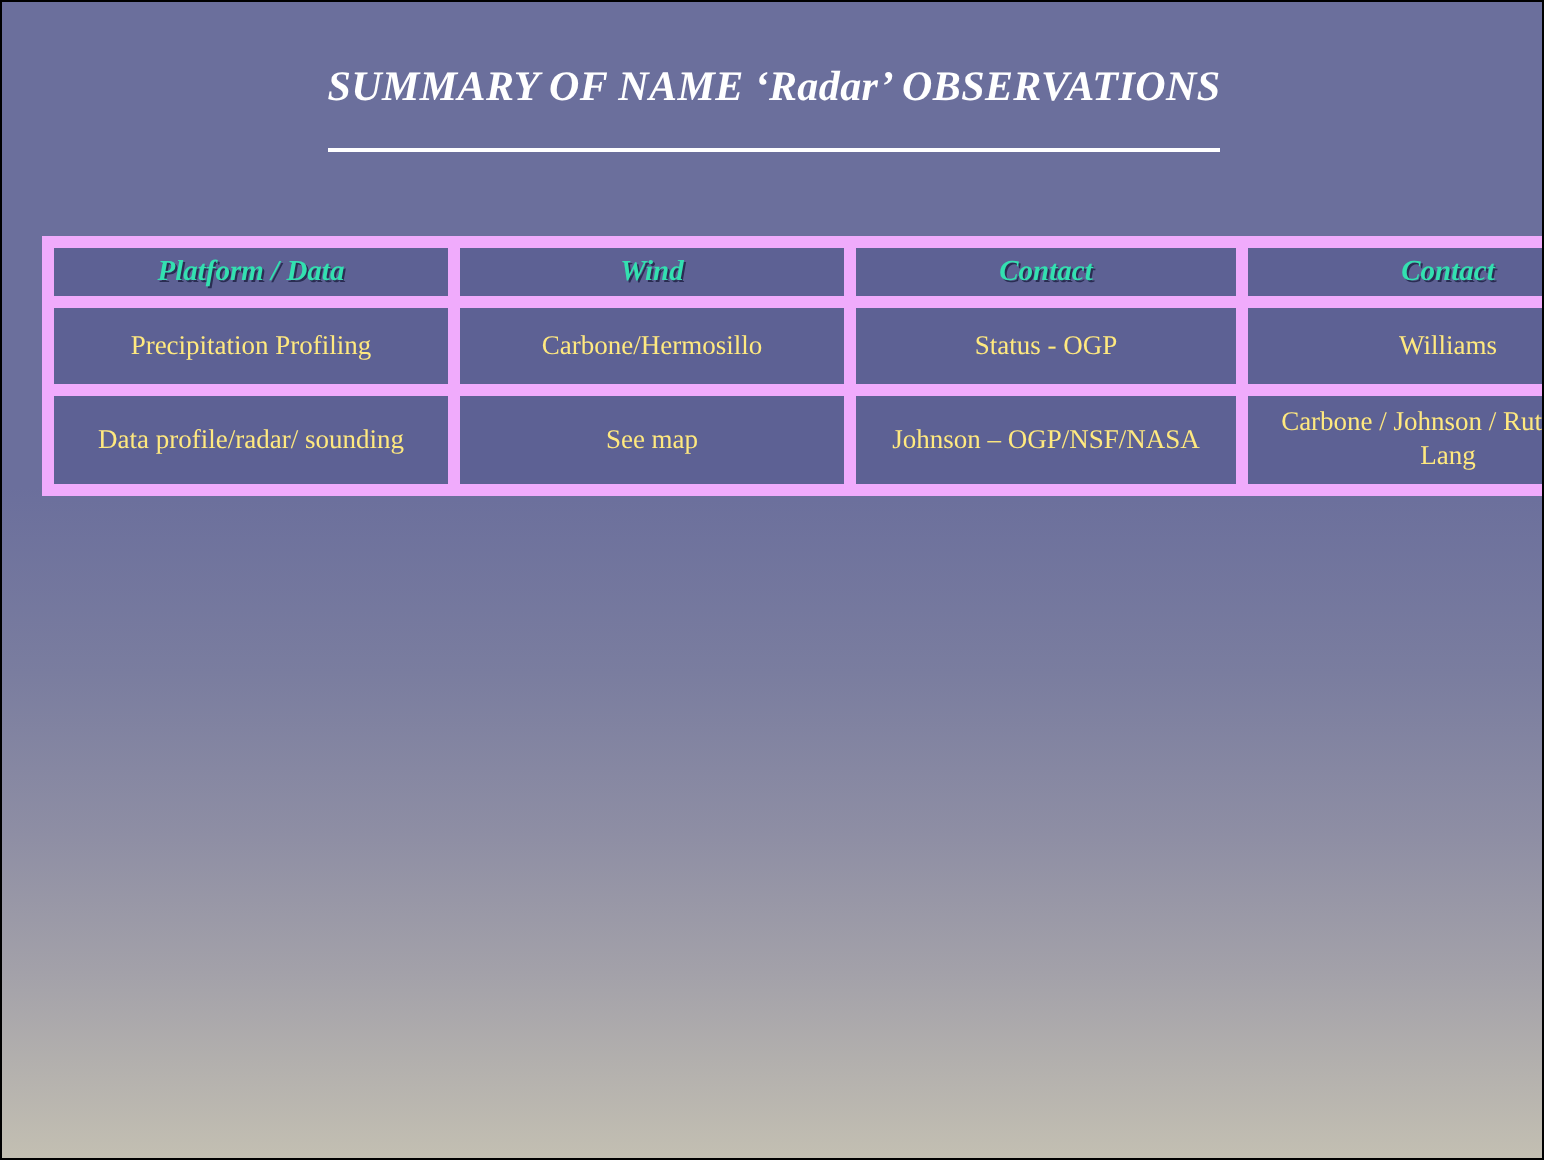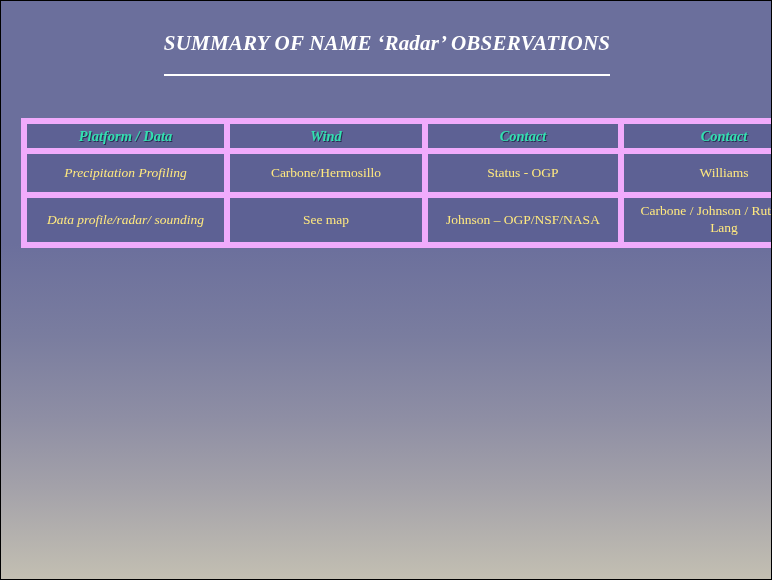--- a/index.html
+++ b/index.html
@@ -66,21 +66,21 @@
     text-shadow: 1px 1px 0 #2a2d52;
   }
   table.summary tbody td {
     height: 38px;
     font-size: 13.5px;
     color: #ffe97f;
   }
   table.summary tbody tr.tall td {
     height: 44px;
   }
-  .col1 { width: 185px; font-style: italic; }
+  .col1 { width: 185px; }
   .col2 { width: 180px; }
   .col3 { width: 178px; }
   .col4 { width: 188px; }
 </style>
 </head>
 <body>
 
 <div class="slide">
 
   <div class="title"><span>SUMMARY OF NAME ‘Radar’ OBSERVATIONS</span></div>

